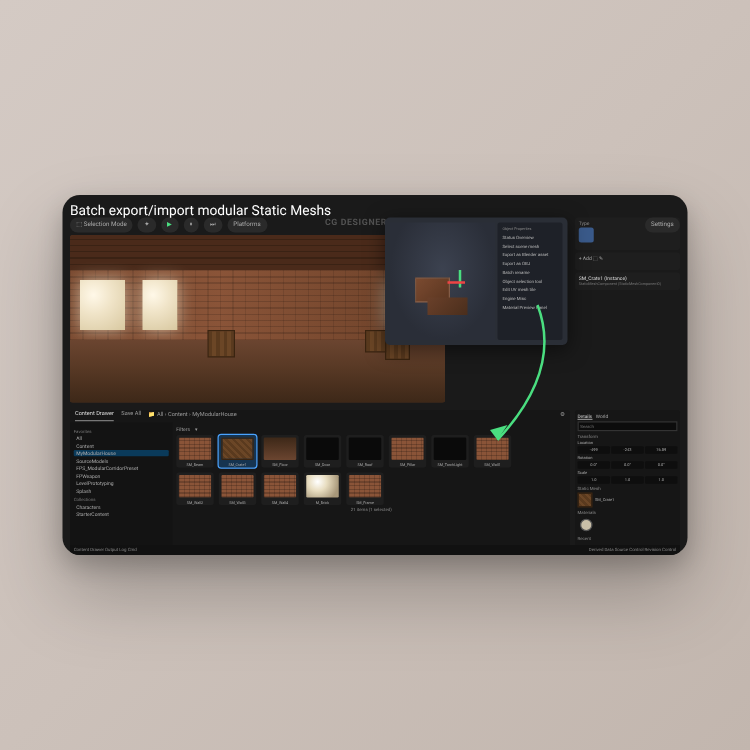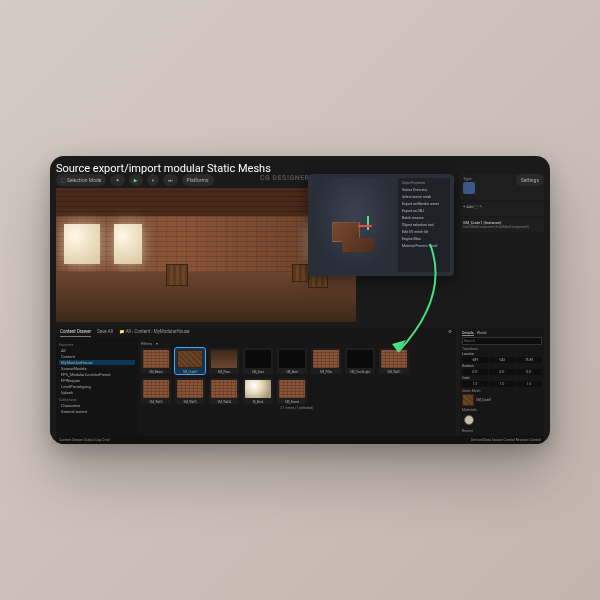--- a/index.html
+++ b/index.html
@@ -149,21 +149,21 @@
     display:flex; justify-content:space-between; font-size:3.5px; color:#888;
     background:#111; padding:0 3px; align-items:center;
   }
 </style>
 </head>
 <body>
 
 <div class="card">
 
   <div class="topzone">
-    <div class="title">Source export/import modular Static Meshs</div>
+    <div class="title">Batch export/import modular Static Meshs</div>
     <div class="watermark">CG DESIGNERS.CLUB</div>
 
     <div class="toolbar">
       <span class="tb-pill">⬚ <span>Selection Mode</span></span>
       <span class="tb-pill">✦</span>
       <span class="tb-pill tb-play">▶</span>
       <span class="tb-pill">⏸</span>
       <span class="tb-pill">⏭</span>
       <span class="tb-pill">Platforms</span>
       <span style="flex:1"></span>

